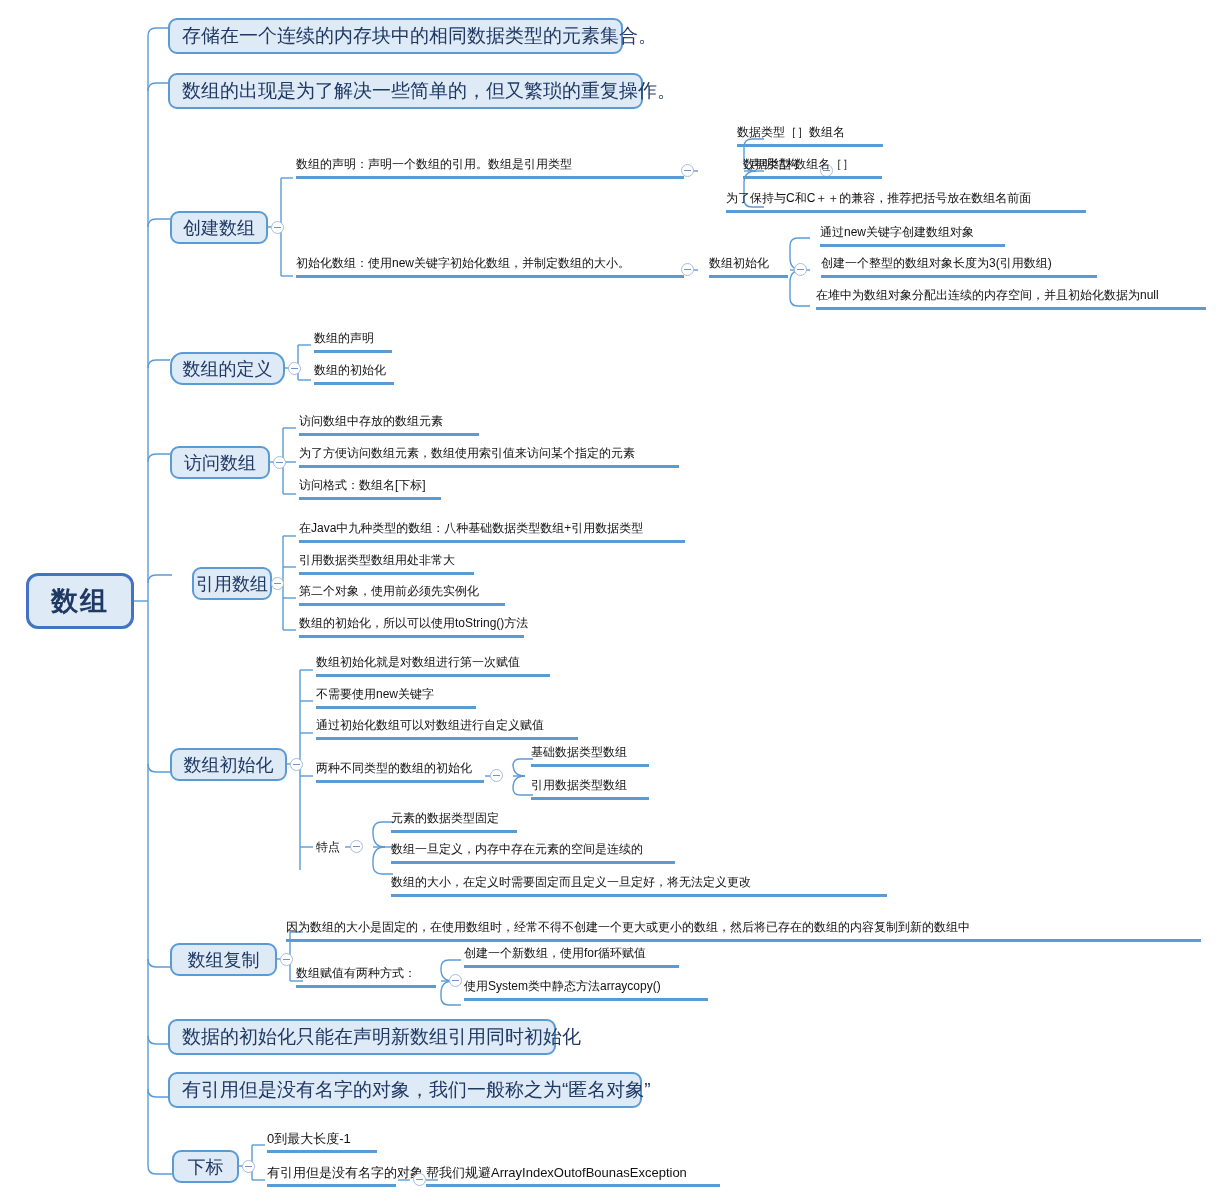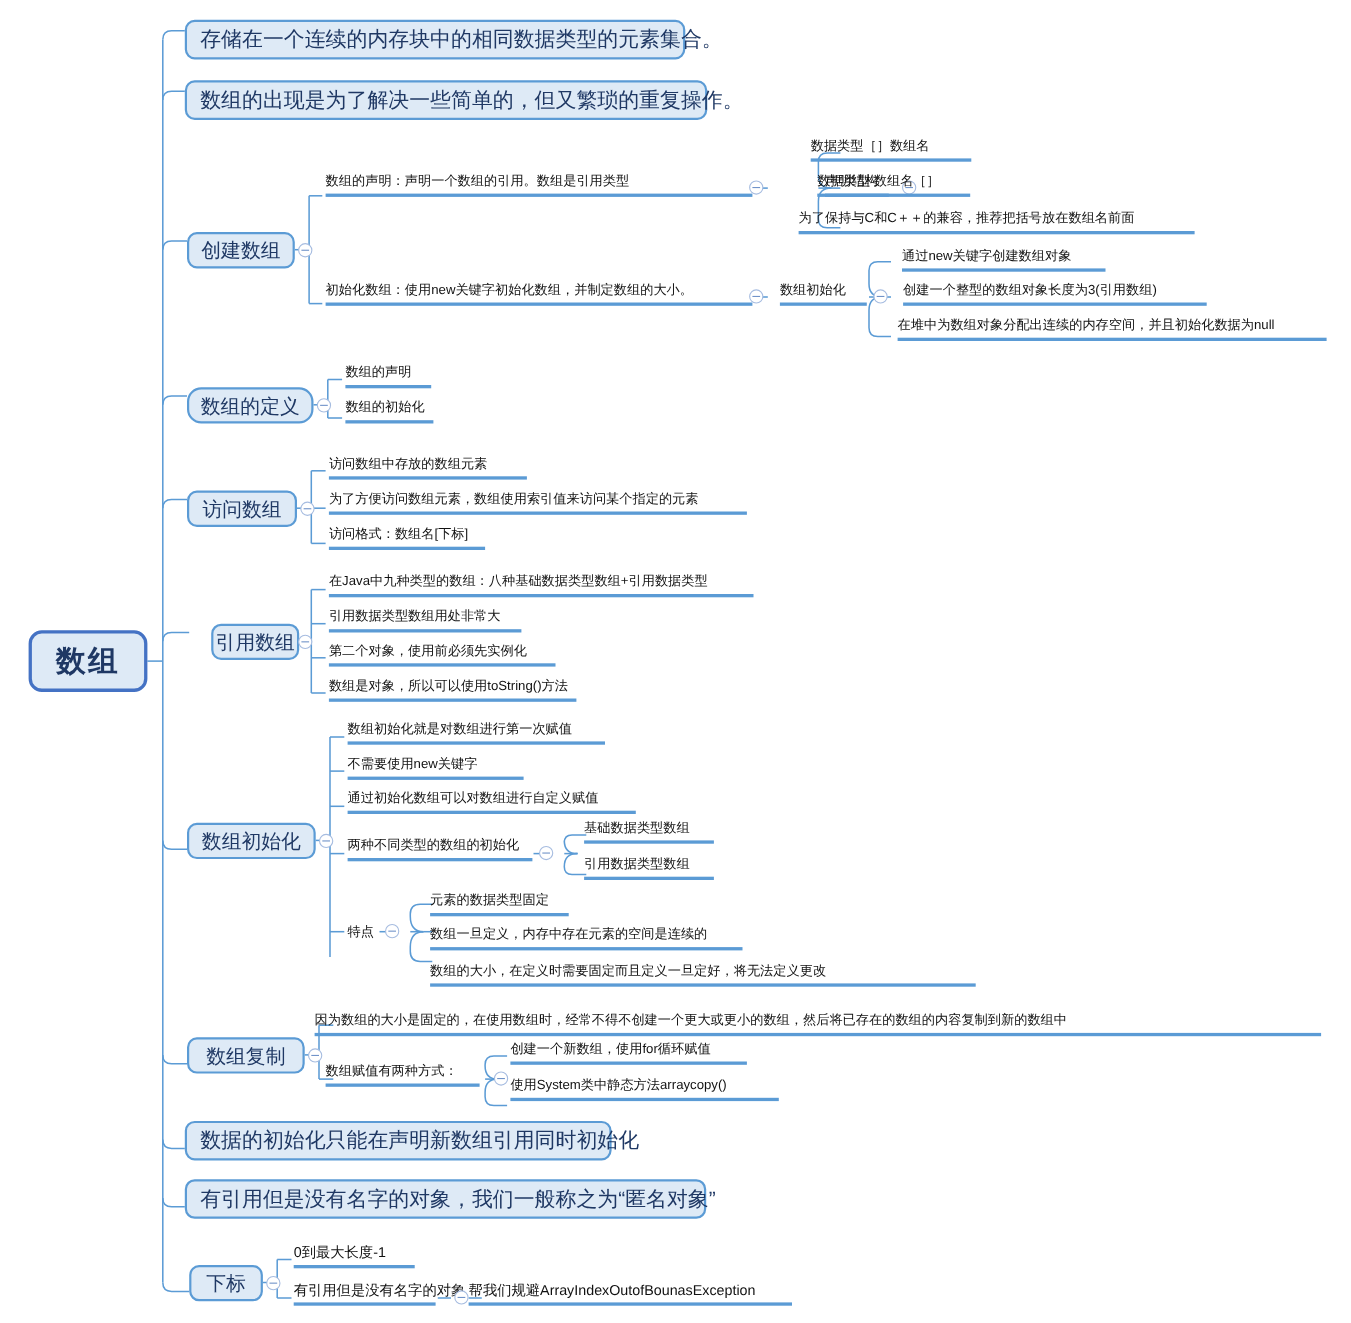--- a/index.html
+++ b/index.html
@@ -211,21 +211,21 @@
   <div class="tog" style="left:273px;top:456px;"></div>
   <div class="tnode u" style="left:299px;top:413px;width:180px;">访问数组中存放的数组元素</div>
   <div class="tnode u" style="left:299px;top:445px;width:380px;">为了方便访问数组元素，数组使用索引值来访问某个指定的元素</div>
   <div class="tnode u" style="left:299px;top:477px;width:142px;">访问格式：数组名[下标]</div>
 
   <div class="box" style="left:172px;top:567px;width:80px;height:33px;margin-left:20px;">引用数组</div>
   <div class="tog" style="left:271px;top:577px;"></div>
   <div class="tnode u" style="left:299px;top:520px;width:386px;">在Java中九种类型的数组：八种基础数据类型数组+引用数据类型</div>
   <div class="tnode u" style="left:299px;top:552px;width:175px;">引用数据类型数组用处非常大</div>
   <div class="tnode u" style="left:299px;top:583px;width:206px;">第二个对象，使用前必须先实例化</div>
-  <div class="tnode u" style="left:299px;top:615px;width:225px;">数组是对象，所以可以使用toString()方法</div>
+  <div class="tnode u" style="left:299px;top:615px;width:225px;">数组的初始化，所以可以使用toString()方法</div>
 
   <div class="box" style="left:170px;top:748px;width:117px;height:33px;">数组初始化</div>
   <div class="tog" style="left:290px;top:758px;"></div>
 
   <div class="tnode u" style="left:316px;top:654px;width:234px;">数组初始化就是对数组进行第一次赋值</div>
   <div class="tnode u" style="left:316px;top:686px;width:160px;">不需要使用new关键字</div>
   <div class="tnode u" style="left:316px;top:717px;width:262px;">通过初始化数组可以对数组进行自定义赋值</div>
 
   <div class="tnode u" style="left:316px;top:760px;width:168px;">两种不同类型的数组的初始化</div>
   <div class="tog" style="left:490px;top:769px;"></div>

